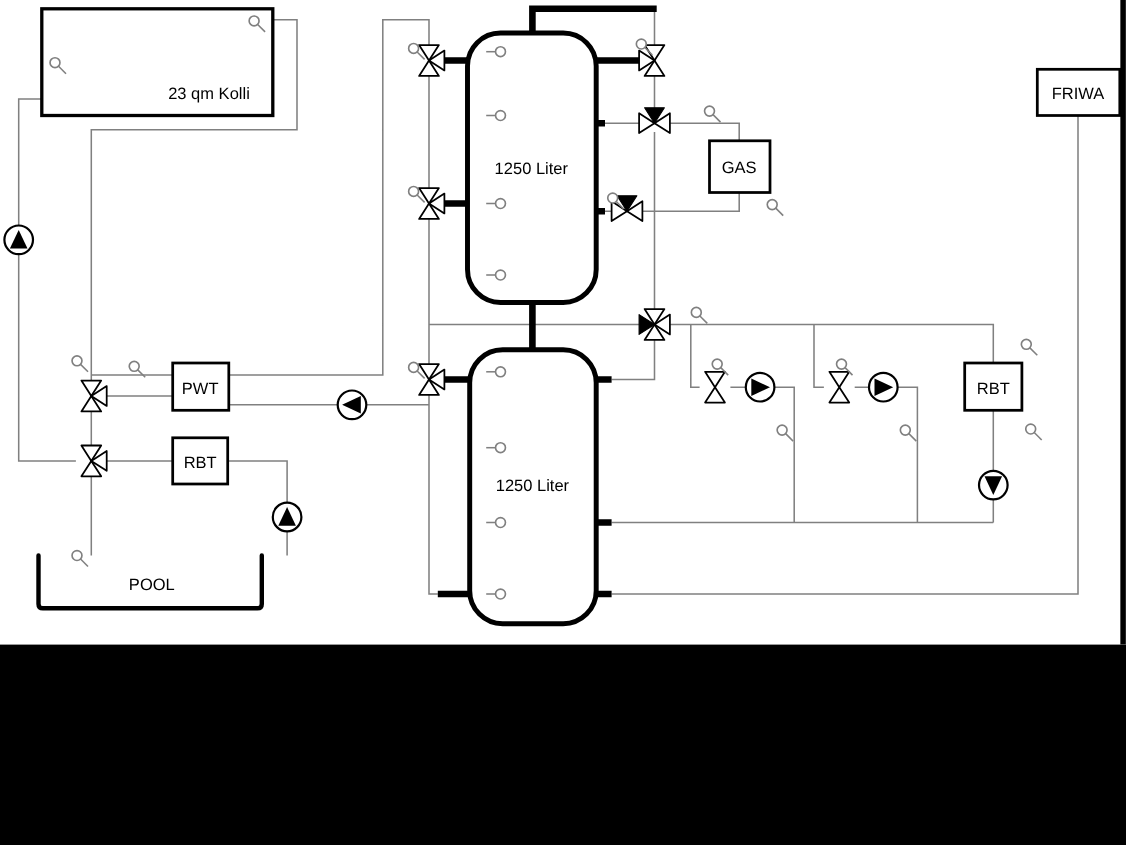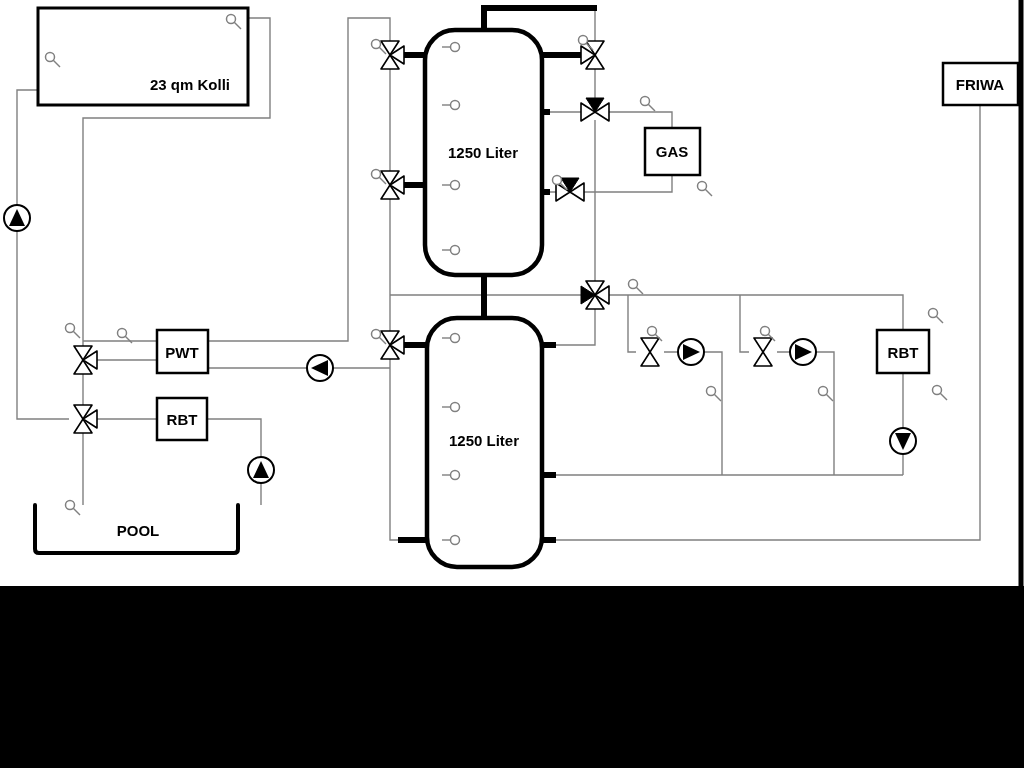--- a/index.html
+++ b/index.html
@@ -1,16 +1,16 @@
 <!DOCTYPE html>
 <html style="--background: #ffffff; --footer: #000000; --line-thin: #808080; --line-thick: #000000;"><head>
 <meta charset="utf-8">
 <style>
   html,body { margin:0; padding:0; background:#fff; }
-  .stage { position:relative; width:1024px; height:768px; background:var(--background,#fff); overflow:hidden;font-weight:bold; }
+  .stage { position:relative; width:1024px; height:768px; background:var(--background,#fff); overflow:hidden; }
   svg { display:block; }
   .pipe { stroke:var(--line-thin,#808080); stroke-width:1.4; fill:none; }
   .thick { stroke:var(--line-thick,#000); stroke-width:6; fill:none; }
   .thick5 { stroke:var(--line-thick,#000); stroke-width:5; fill:none; }
   .box { fill:#fff; stroke:#000; stroke-width:2.5; }
   .box3 { fill:#fff; stroke:#000; stroke-width:3; }
   .tank { fill:#fff; stroke:#000; stroke-width:4.5; }
   .pool { fill:none; stroke:#000; stroke-width:4; stroke-linecap:round; }
   .valve { fill:#fff; stroke:#000; stroke-width:1.6; stroke-linejoin:round; }
   .valve-dark { fill:#000; stroke:#000; stroke-linejoin:round; }

